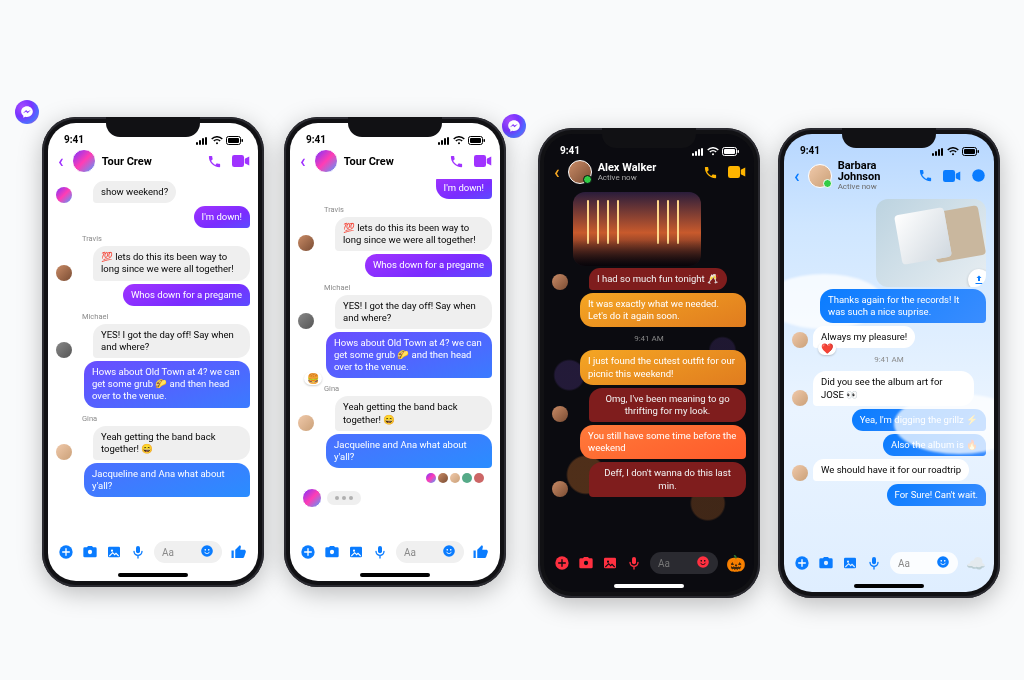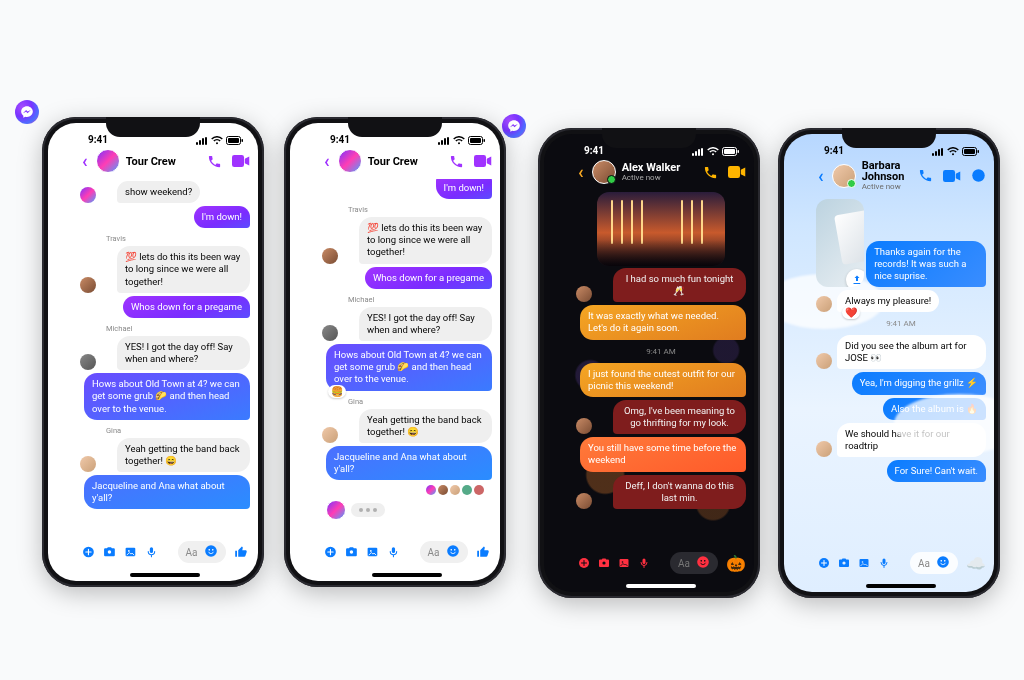--- a/index.html
+++ b/index.html
@@ -52,21 +52,20 @@
     z-index: 10;
   }
   .screen {
     position: absolute;
     top: 6px; bottom: 6px; left: 6px; right: 6px;
     border-radius: 28px;
     overflow: hidden;
     background: #fff;
     display: flex;
     flex-direction: column;
-    padding-left: 24px;
   }
   .screen.dark { background: #0b0b10; }
   .screen.sky {
     background: linear-gradient(180deg, #b7d7ff 0%, #cfe6ff 20%, #eaf4ff 60%, #dfeeff 100%);
   }
   
   .screen.sky::before, .screen.sky::after {
     content:"";
     position:absolute; border-radius:50%;
     background: rgba(255,255,255,0.75);
@@ -178,21 +177,20 @@
   }
   .screen .composer.purple-accent{color:#0a7cff;}
   .screen.dark .composer{color:#ff3040;}
   .screen.sky .composer{color:#0a7cff;}
   .composer .ic{width:16px;height:16px;}
   .composer .ic svg{width:100%;height:100%;display:block;}
   .compose-input{
     flex:1 1 auto;height:22px;border-radius:14px;background:#f0f0f0;
     display:flex;align-items:center;padding:0 8px;color:#8a8a8a;font-size:10px;gap:6px;
     justify-content:space-between;
-    margin-left:12px;
   }
   .screen.dark .compose-input{background:#2a2a30;color:#777;}
   .screen.sky .compose-input{background:rgba(255,255,255,0.85);}
   .thumb-icon{width:18px;height:18px;}
   .thumb-icon svg{width:100%;height:100%;display:block;}
   .typing{display:flex;align-items:center;gap:5px;padding-left:4px;margin-top:2px;}
   .typing .dots{background:#efefef;border-radius:12px;padding:5px 8px;display:flex;gap:3px;}
   .typing .dots i{width:4px;height:4px;border-radius:50%;background:#b0b0b0;display:block;}
 
   
@@ -649,21 +647,21 @@
             </span>
           <span class="icon-btn">
               <svg viewBox="0 0 24 24" fill="currentColor">
                 <circle cx="12" cy="12" r="10"></circle>
               </svg>
             </span>
         </div>
       </div>
       <div class="messages">
         <div class="row right">
-          <div style="display:flex;flex-direction:row;gap:2px;align-items:flex-end;position:relative">
+          <div style="display:flex;flex-direction:column;gap:2px;align-items:flex-end;position:relative">
             <div class="img-bubble img-records" style="width:110px;height:88px">
               <span class="share-badge">
                   <svg width="12" height="12" viewBox="0 0 24 24" fill="currentColor">
                     <path d="M12 3l5 5h-3v6h-4V8H7l5-5zM5 18h14v2H5z"></path>
                   </svg>
                 </span>
             </div>
             <div class="bubble blue">Thanks again for the records! It was such a nice suprise.</div>
           </div>
         </div>

